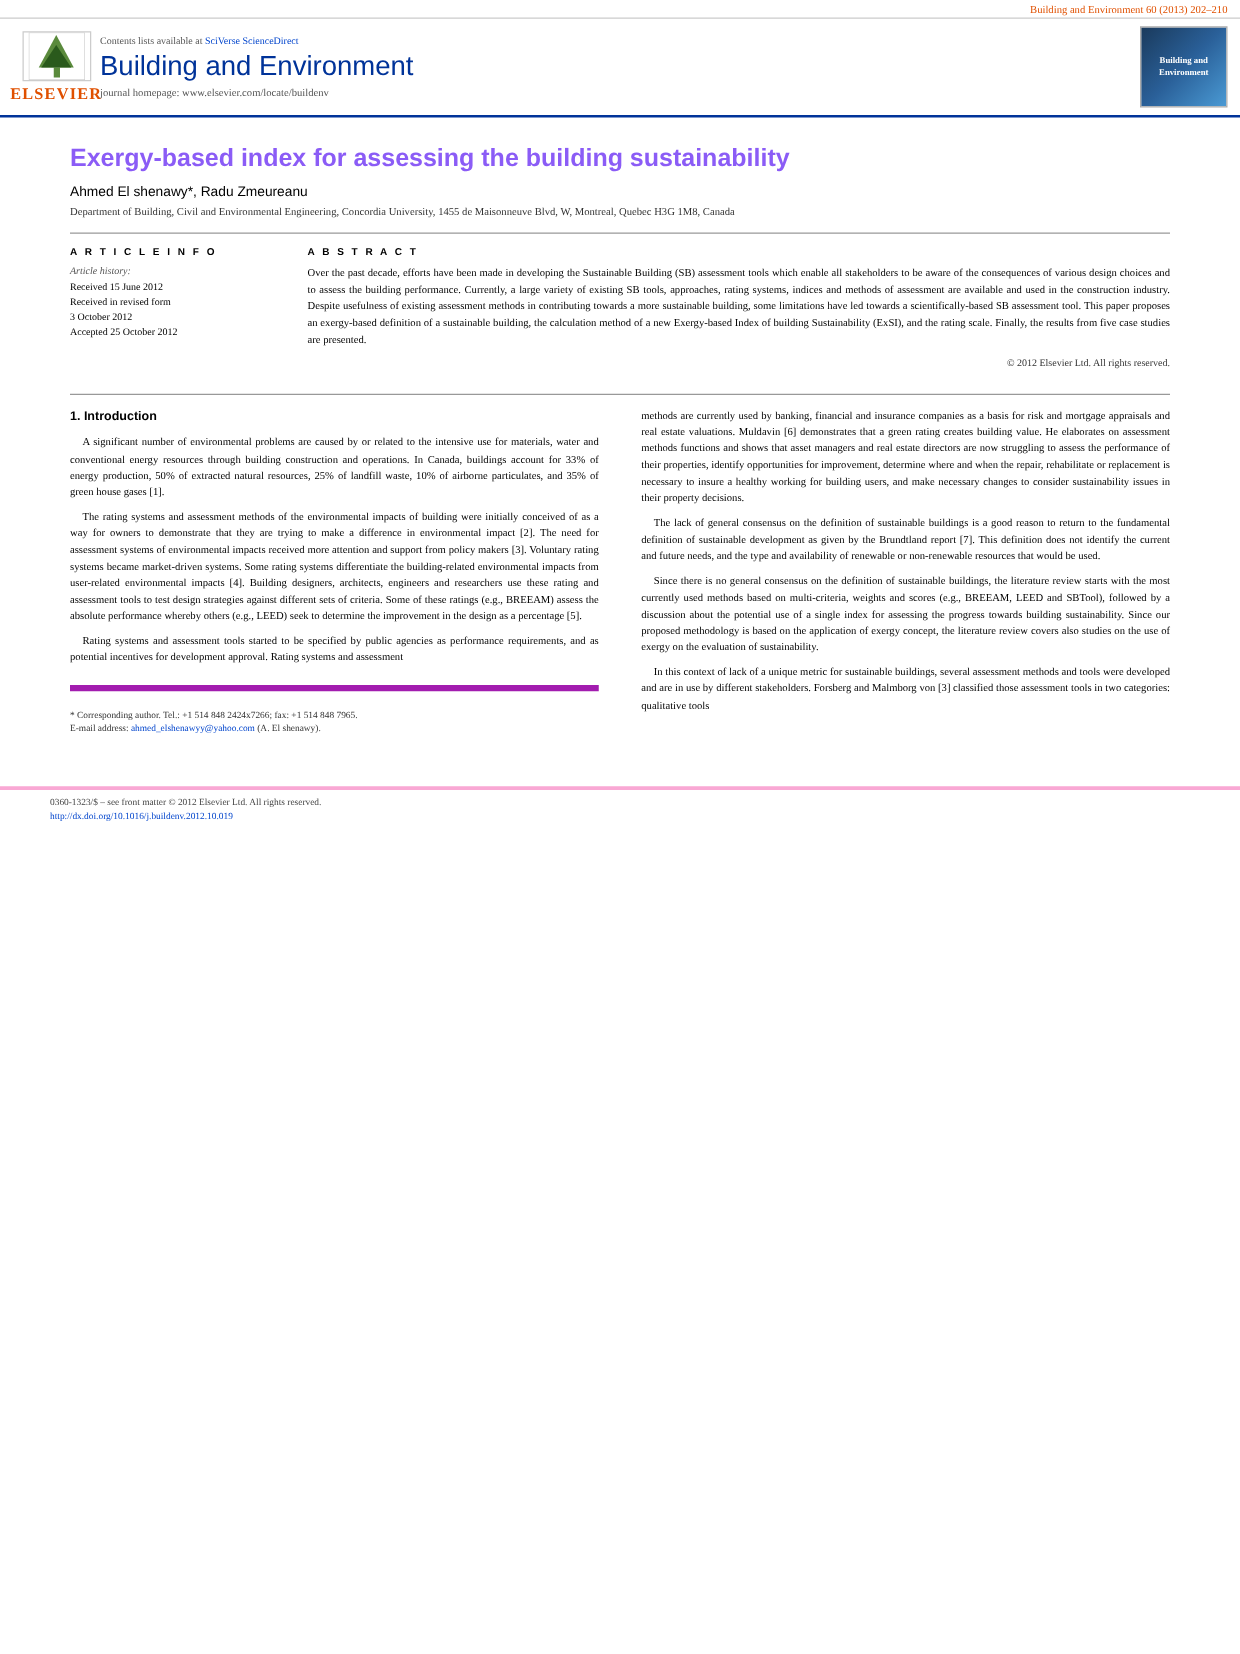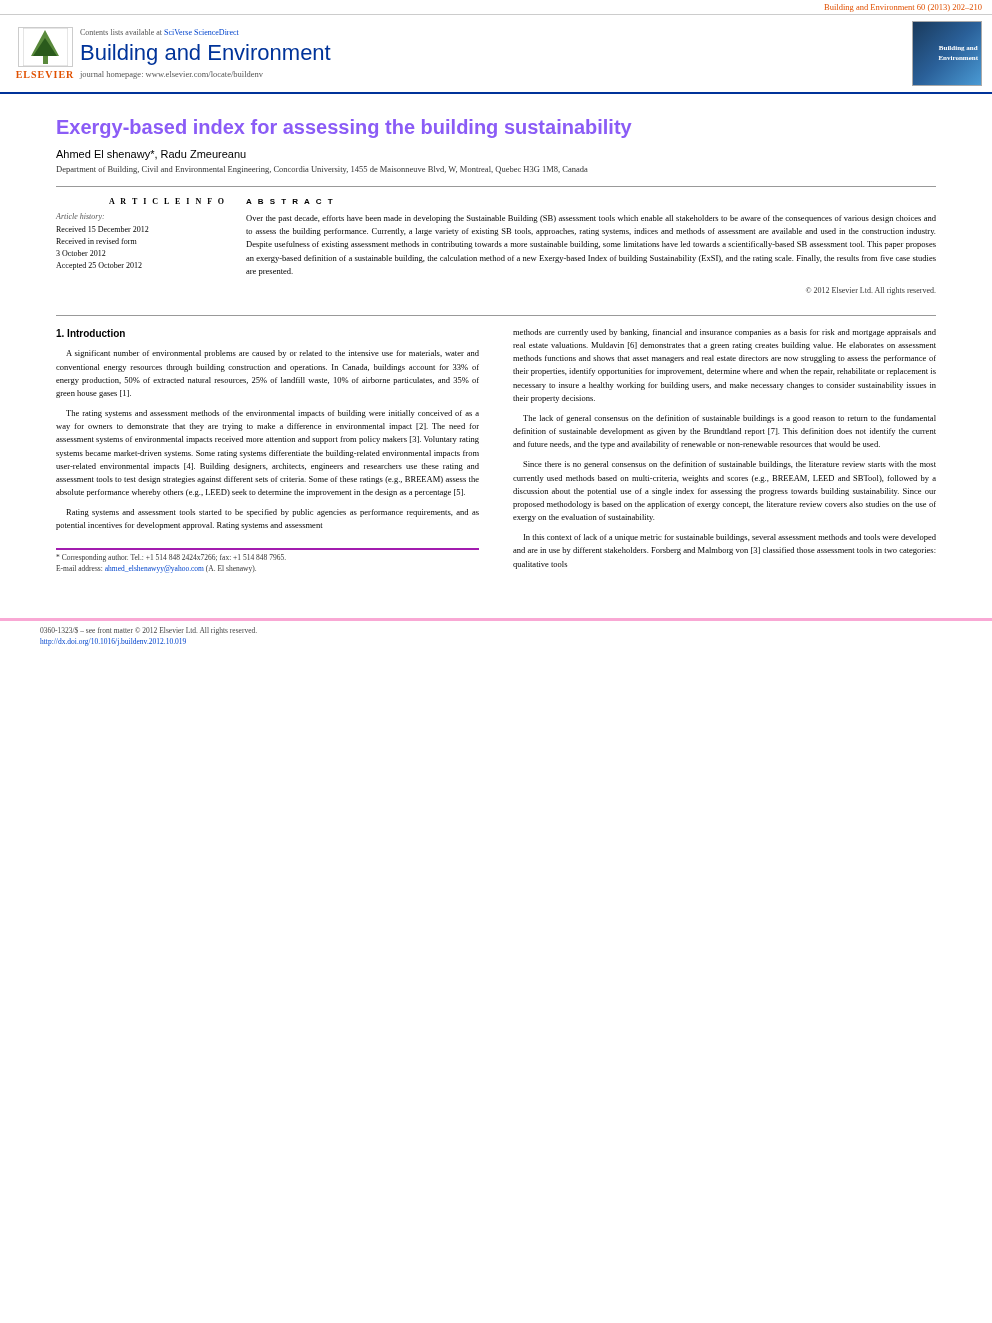--- a/index.html
+++ b/index.html
@@ -38,21 +38,21 @@
       width: 55px;
       height: 40px;
       background: #fff;
       border: 1px solid #ccc;
       display: flex;
       align-items: center;
       justify-content: center;
       font-size: 20px;
     }
     .elsevier-logo .elsevier-text {
-      font-size: 10px;
+      font-size: 13px;
       color: #e05000;
       font-weight: bold;
       margin-top: 2px;
       letter-spacing: 1px;
     }
     .journal-center {
       flex: 1;
       text-align: left;
     }
     .sciverse-line {
@@ -76,26 +76,26 @@
       margin-top: 3px;
     }
     .journal-cover {
       width: 70px;
       flex-shrink: 0;
       border: 1px solid #aaa;
       height: 65px;
       overflow: hidden;
       display: flex;
       align-items: center;
-      justify-content: flex-end;
+      justify-content: center;
       background: linear-gradient(135deg, #1a3a5c, #2a6099, #4a9ad4);
       color: #fff;
       font-size: 6px;
       text-align: center;
-      padding: 3px;
+      padding: 16px;
       line-height: 1.3;
     }
 
     
     .paper-container {
       padding: 20px 40px;
       max-width: 960px;
       margin: 0 auto;
     }
     .paper-title {
@@ -127,27 +127,26 @@
       display: flex;
       gap: 20px;
       margin-bottom: 20px;
     }
     .article-info {
       width: 170px;
       flex-shrink: 0;
     }
     .article-info h3 {
       font-size: 8px;
-      font-family: Liberation Serif, serif;
+      font-family: Liberation Sans, sans-serif;
       letter-spacing: 2px;
       text-transform: uppercase;
       color: #000;
       margin-bottom: 6px;
       font-weight: bold;
-      text-align: right;
     }
     .history-label {
       font-size: 8px;
       font-style: italic;
       color: #555;
       margin-bottom: 3px;
     }
     .history-item {
       font-size: 8px;
       color: #000;
@@ -216,23 +215,23 @@
     .body-para {
       margin-bottom: 7px;
       text-indent: 10px;
     }
     .body-para:first-of-type {
       text-indent: 0;
     }
 
     
     .footnote-area {
-      border-top: 2px solid #a21caf;
+      border-top: 5px solid #a21caf;
       margin-top: 15px;
-      padding-top: 2px;
+      padding-top: 13px;
       font-size: 7.5px;
       color: #333;
     }
     .footer-bar {
       border-top: 3px solid #f9a8d4;
       margin-top: 20px;
       padding: 5px 40px;
       font-size: 7.5px;
       color: #444;
       display: flex;
@@ -287,21 +286,21 @@
   <div class="paper-authors">Ahmed El shenawy*, Radu Zmeureanu</div>
   <div class="paper-affiliation">Department of Building, Civil and Environmental Engineering, Concordia University, 1455 de Maisonneuve Blvd, W, Montreal, Quebec H3G 1M8, Canada</div>
 
   <hr class="divider">
 
   <div class="article-meta">
 
     <div class="article-info">
       <h3>A R T I C L E   I N F O</h3>
       <div class="history-label">Article history:</div>
-      <div class="history-item">Received 15 December 2012</div>
+      <div class="history-item">Received 15 June 2012</div>
       <div class="history-item">Received in revised form</div>
       <div class="history-item">3 October 2012</div>
       <div class="history-item">Accepted 25 October 2012</div>
 
     </div>
 
     <div class="abstract-section">
       <h3>A B S T R A C T</h3>
       <div class="abstract-text">Over the past decade, efforts have been made in developing the Sustainable Building (SB) assessment tools which enable all stakeholders to be aware of the consequences of various design choices and to assess the building performance. Currently, a large variety of existing SB tools, approaches, rating systems, indices and methods of assessment are available and used in the construction industry. Despite usefulness of existing assessment methods in contributing towards a more sustainable building, some limitations have led towards a scientifically-based SB assessment tool. This paper proposes an exergy-based definition of a sustainable building, the calculation method of a new Exergy-based Index of building Sustainability (ExSI), and the rating scale. Finally, the results from five case studies are presented.</div>
       <div class="copyright-line">© 2012 Elsevier Ltd. All rights reserved.</div>

